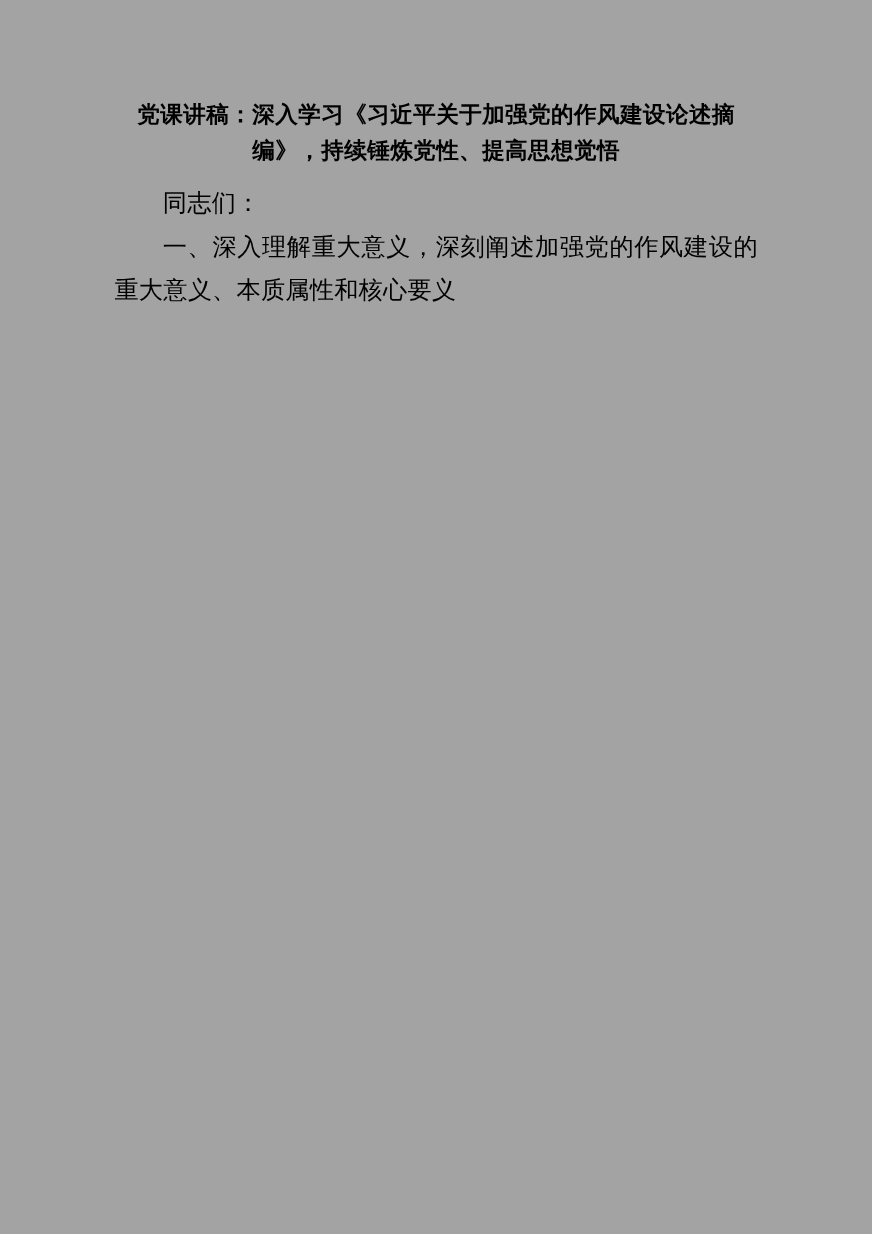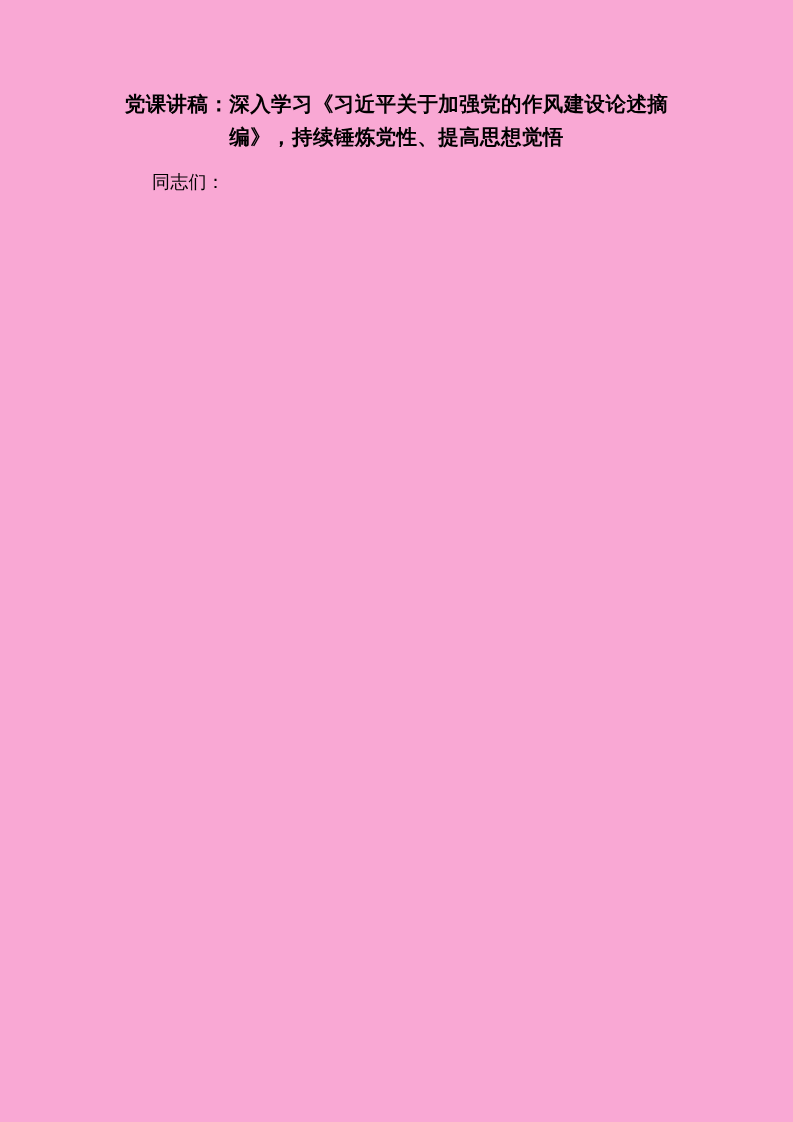--- a/index.html
+++ b/index.html
@@ -13,45 +13,46 @@
     font-family: "DejaVu Serif", "Liberation Serif", serif;
     color: #000000;
     overflow: hidden;
   }
   .page {
     position: relative;
     width: 793px;
     height: 1122px;
     box-sizing: border-box;
     padding: 88px 104px 70px 104px;
-    background: #f9a8d4;
+    background: #a3a3a3;
   }
   .doc-title {
     font-size: 20.5px;
     font-weight: bold;
     line-height: 1.62;
     text-align: center;
     letter-spacing: 0.4px;
     margin: 0 0 12px 0;
   }
   .para {
-    font-size: 18px;
+    font-size: 22px;
     line-height: 1.78;
     text-align: justify;
     text-justify: inter-ideograph;
-    margin: 12px;
+    margin: 0;
     text-indent: 2em;
     letter-spacing: 0.2px;
   }
 </style>
 </head>
 <body>
 
 <div class="page">
 
   <h1 class="doc-title">党课讲稿：深入学习《习近平关于加强党的作风建设论述摘编》，持续锤炼党性、提高思想觉悟</h1>
 
   <p class="para">同志们：</p>
 
 
+  <p class="para">一、深入理解重大意义，深刻阐述加强党的作风建设的重大意义、本质属性和核心要义</p>
 
 
 </div>
 
 </body></html>

